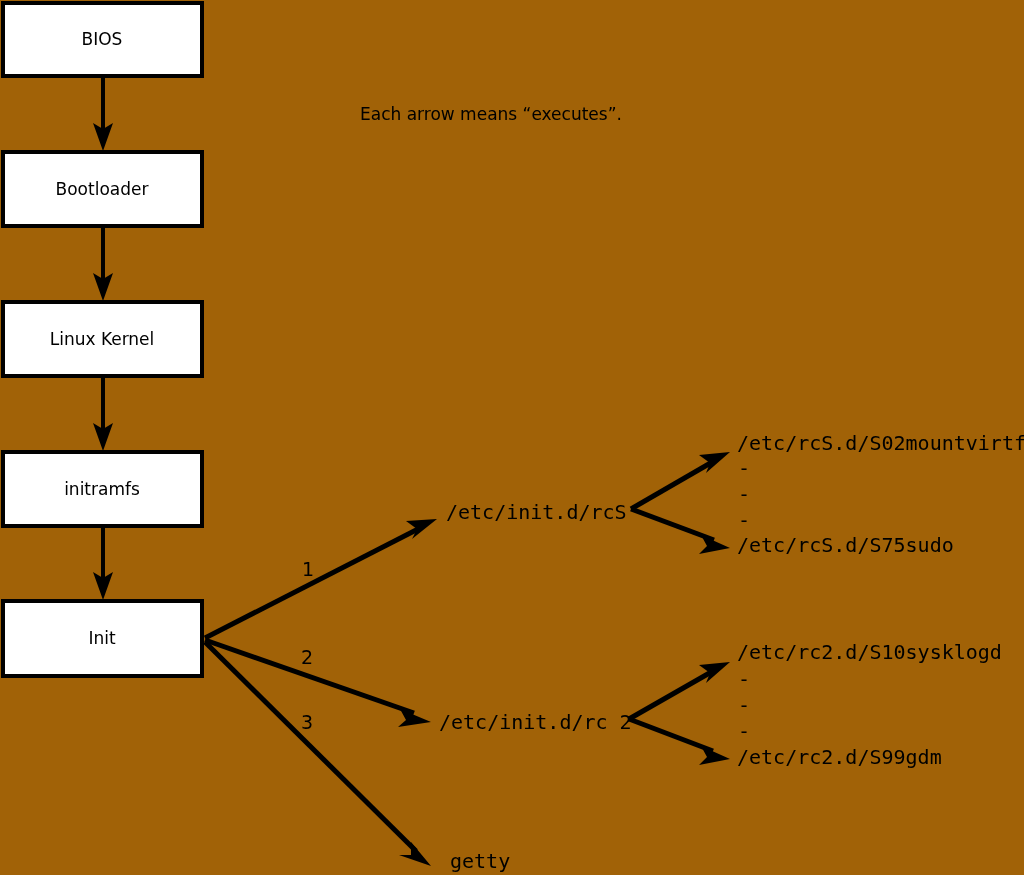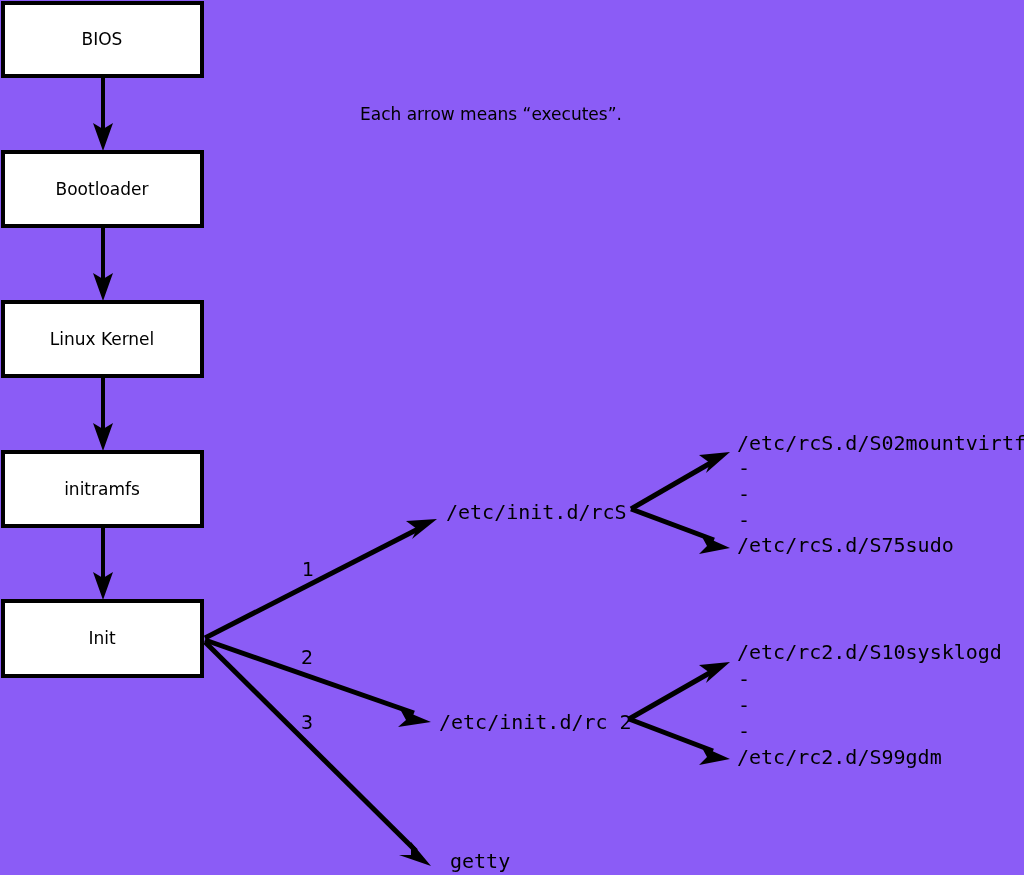--- a/index.html
+++ b/index.html
@@ -10,21 +10,21 @@
   body {
     width: 1024px;
     height: 875px;
     overflow: hidden;
     font-family: "DejaVu Sans", sans-serif;
   }
   #diagram-root {
     position: relative;
     width: 1024px;
     height: 875px;
-    background: #8b5cf6;
+    background: #a16207;
   }
   svg#boot-diagram {
     display: block;
     width: 1024px;
     height: 875px;
   }
   .box-rect {
     fill: #ffffff;
     stroke: #000000;
     stroke-width: 4;

